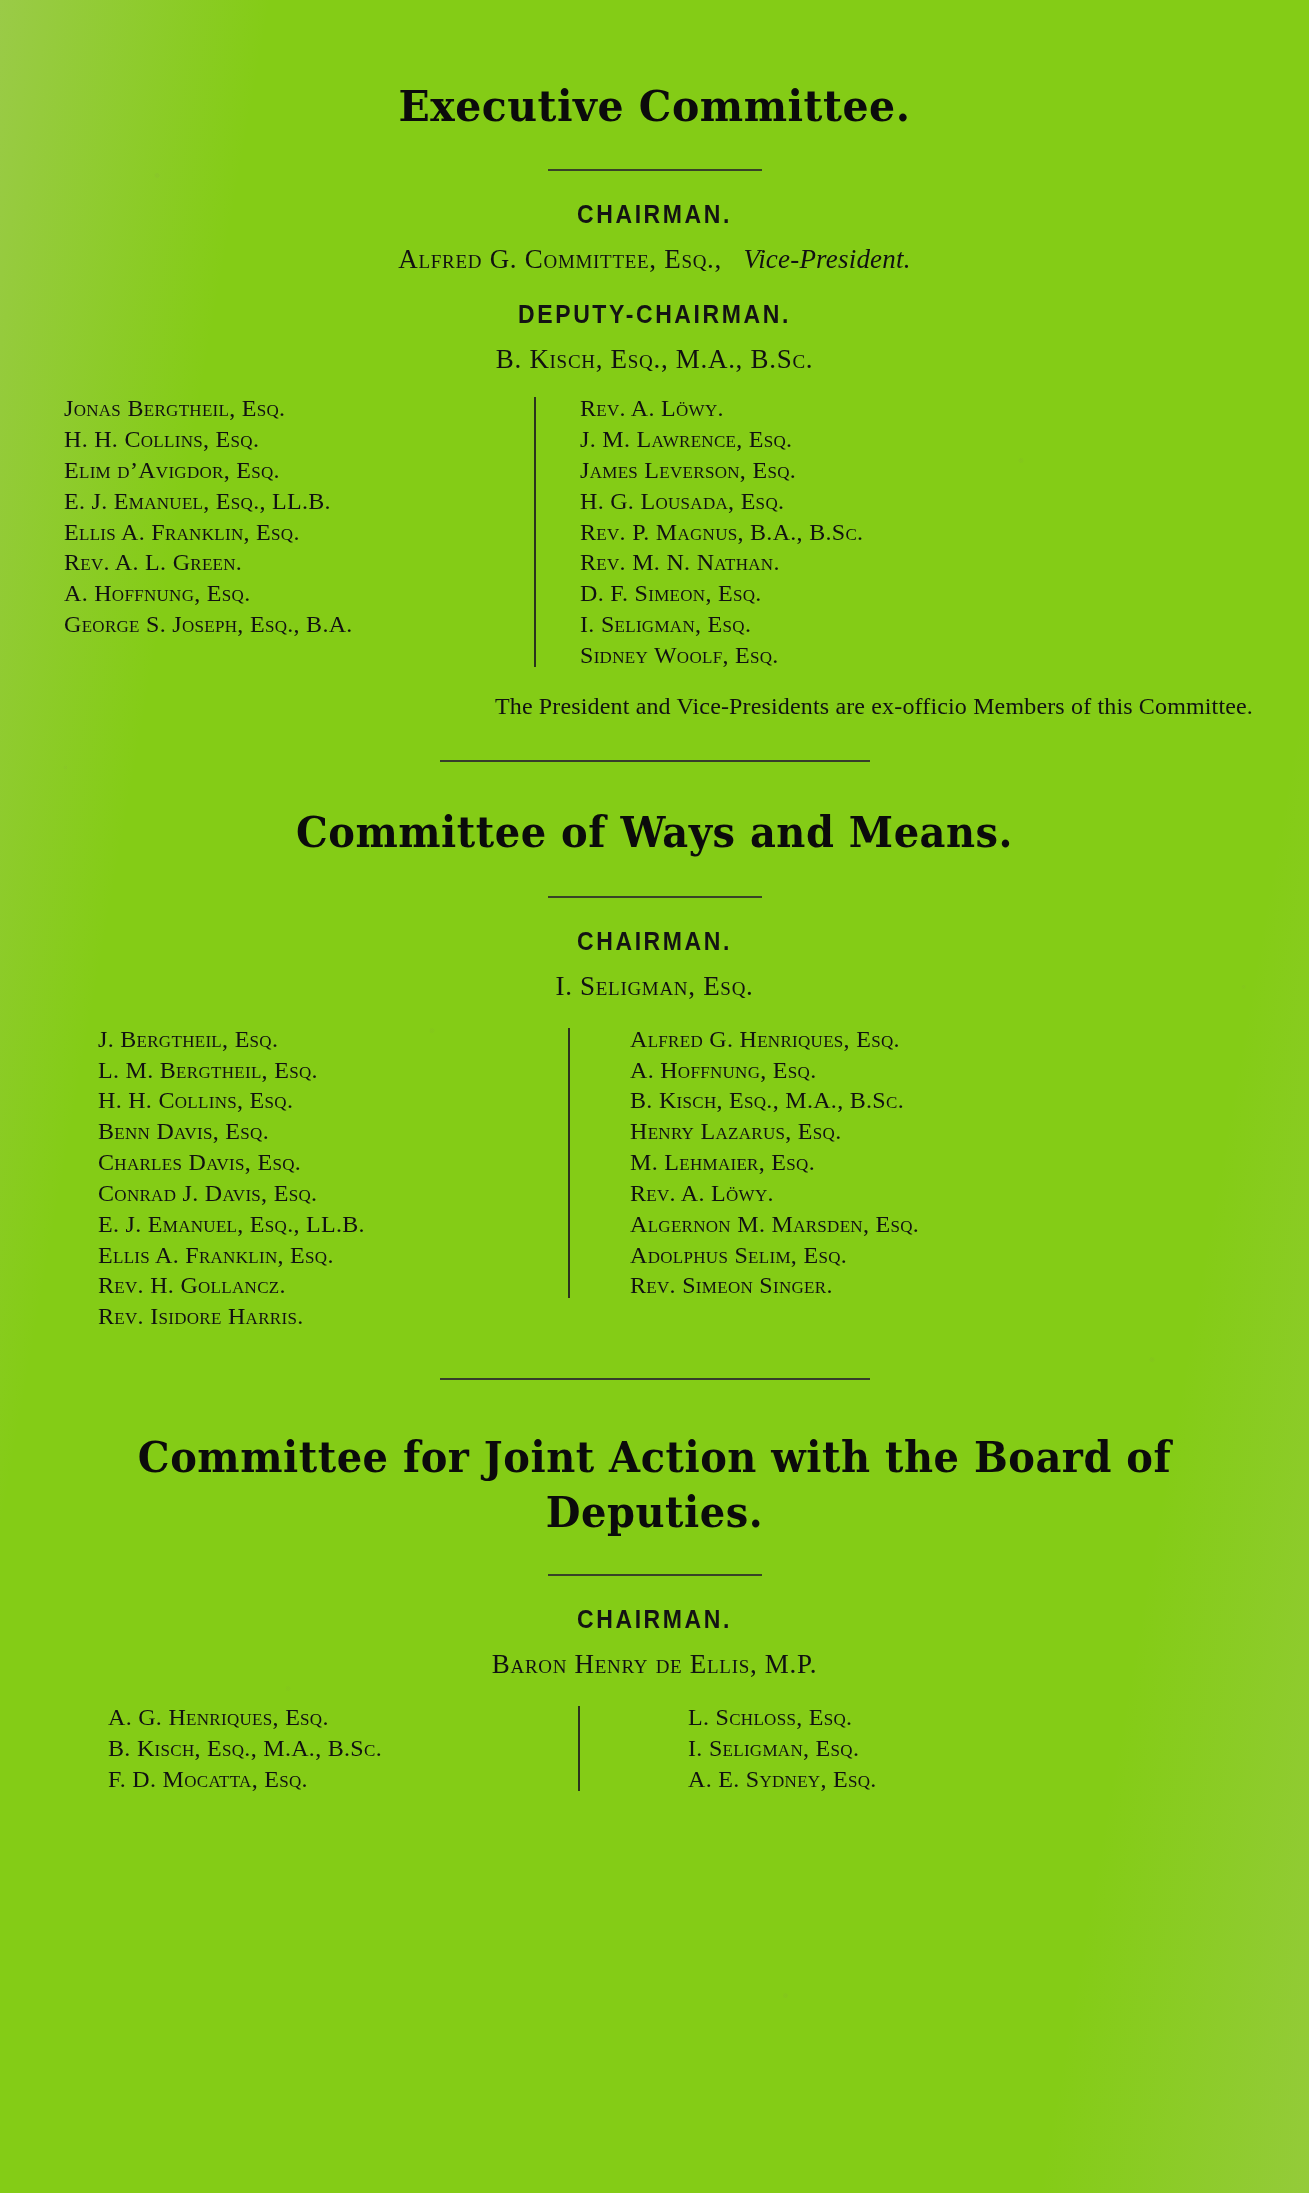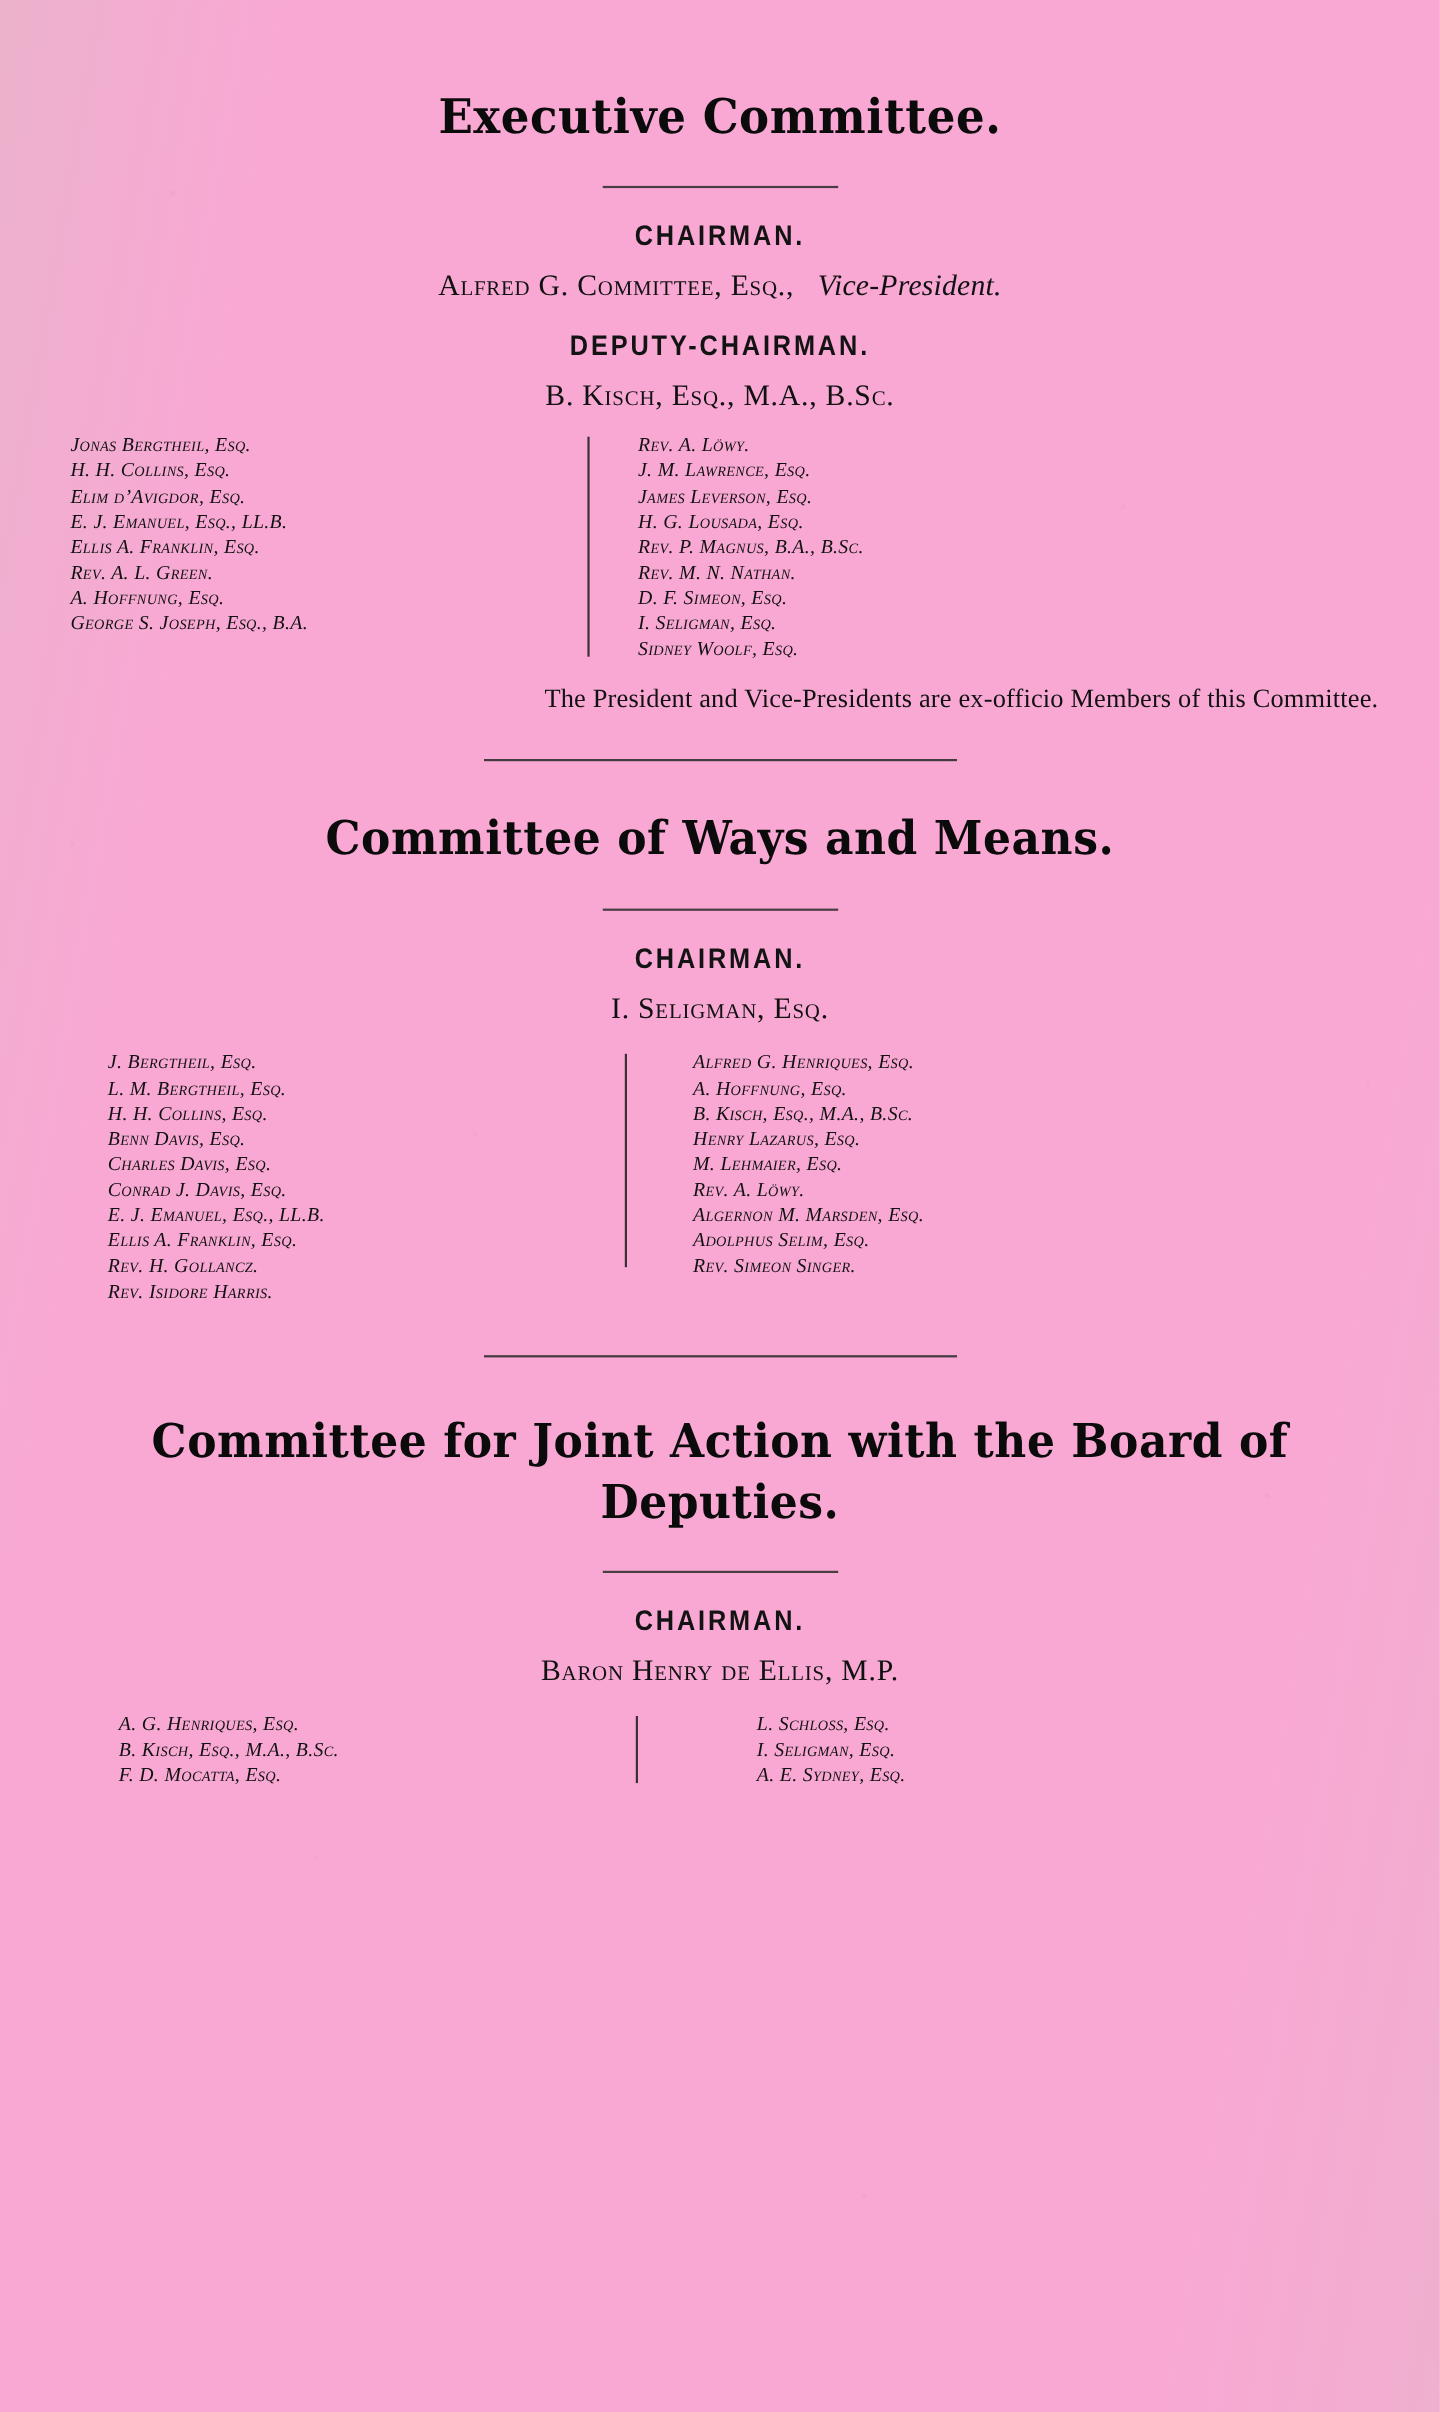--- a/index.html
+++ b/index.html
@@ -11,21 +11,21 @@
   body {
     font-family: "Liberation Serif", "DejaVu Serif", serif;
     color: #141414;
   }
 
   .page {
     position: relative;
     width: 1309px;
     height: 2193px;
     margin: 0 auto;
-    background: #f9a8d4;
+    background: #84cc16;
     overflow: hidden;
   }
 
   
   .page::before {
     content: "";
     position: absolute;
     inset: 0;
     pointer-events: none;
     background:
@@ -133,26 +133,25 @@
 
   .divider {
     width: 0;
     border-left: 2px solid #1f1f1f;
     margin: 4px 0 4px 0;
     opacity: 0.88;
     align-self: stretch;
   }
 
   .name {
-    font-size: 18px;
+    font-size: 24px;
     line-height: 1.285;
     white-space: nowrap;
     color: #111;
     letter-spacing: 0.3px;
-    font-style: italic;
   }
 
   .note {
     font-size: 24px;
     text-align: right;
     letter-spacing: 0.15px;
     color: #111;
   }
   .sp-16 { height: 16px; }
   .sp-18 { height: 18px; }

